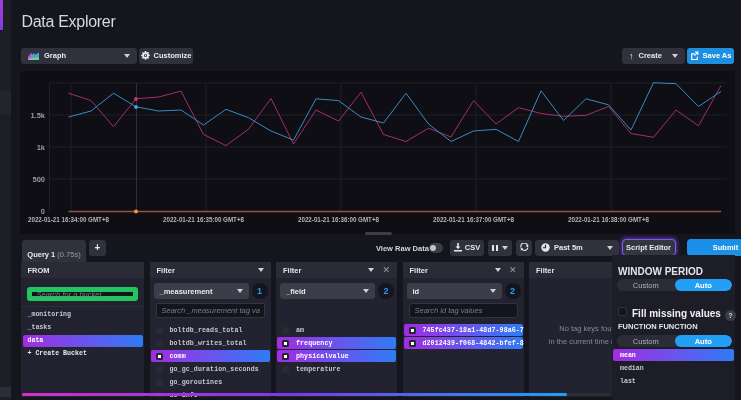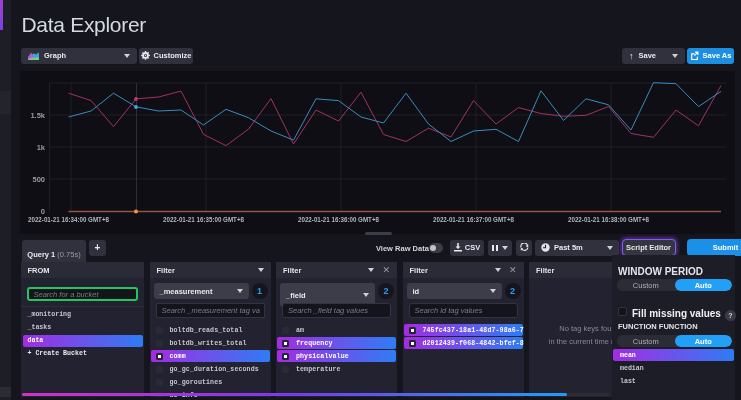--- a/index.html
+++ b/index.html
@@ -12,40 +12,40 @@
 </style>
 </head>
 <body>
 <div id="stage">
 
   <div class="abs" style="left:0;top:0;width:11px;height:400px;background:#1e1e27;"></div>
   <div class="abs" style="left:0;top:91px;width:11px;height:23px;background:#24242d;"></div>
   <div class="abs" style="left:0;top:0;width:2.5px;height:30px;background:linear-gradient(180deg,#a13fd8,#7b3fe0);"></div>
   <div class="abs" style="left:0;top:387px;width:11px;height:10px;background:#2c2c36;"></div>
 
-  <div class="abs" style="left:21.5px;top:13px;font-size:21px;letter-spacing:-0.3px;color:#d5d9e1;">Data Explorer</div>
+  <div class="abs" style="left:21.5px;top:13px;font-size:16px;letter-spacing:-0.3px;color:#d5d9e1;">Data Explorer</div>
 
   <div class="abs btn" style="left:20.5px;top:47.5px;width:116px;height:16px;justify-content:flex-start;padding:0 7px;">
     <svg width="11.5" height="9" viewBox="0 0 11.5 9" style="margin-right:5px;">
       <polygon points="3.5,4.5 5.5,2.2 7.5,3.6 11.5,1.2 11.5,7 3.5,7" fill="#38a8dc"></polygon>
       <polygon points="0,9 0,6 3.2,1.8 6.2,6.5 6.8,9" fill="#b35be0"></polygon>
       <polygon points="0,9 0,8.2 4,6.8 11.5,6.2 11.5,9" fill="#72d07e"></polygon>
     </svg>
     <span>Graph</span>
     <span class="caret" style="margin-left:auto;"></span>
   </div>
   <div class="abs btn" style="left:139px;top:47.5px;width:54px;height:16px;">
     <svg width="9" height="9" viewBox="0 0 16 16" style="margin-right:4px;">
       <path fill="#e8e8ee" d="M8 5.2A2.8 2.8 0 108 10.8 2.8 2.8 0 108 5.2zm0 1.6A1.2 1.2 0 118 9.2 1.2 1.2 0 118 6.8zM6.8 0h2.4l.3 2.1 1.3.6L12.6 1.5l1.7 1.7-1.2 1.8.6 1.3 2.1.3v2.4l-2.1.3-.6 1.3 1.2 1.8-1.7 1.7-1.8-1.2-1.3.6-.3 2.1H6.8l-.3-2.1-1.3-.6-1.8 1.2-1.7-1.7 1.2-1.8-.6-1.3L.2 9.2V6.8l2.1-.3.6-1.3L1.7 3.4 3.4 1.7l1.8 1.2 1.3-.6z"></path>
     </svg>
     <span>Customize</span>
   </div>
   <div class="abs btn" style="left:622px;top:48px;width:62.5px;height:15.5px;justify-content:flex-start;padding:0 7px;">
     <span style="font-size:9px;margin-right:5px;">↑</span>
-    <span>Save</span>
+    <span>Create</span>
     <span class="caret" style="margin-left:auto;"></span>
   </div>
   <div class="abs btn" style="left:687px;top:48px;width:47px;height:15.5px;background:#1e8fe0;">
     <svg width="9" height="9" viewBox="0 0 16 16" style="margin-right:4px;">
       <path fill="#fff" d="M2 4h6v2H4v8h8v-4h2v6H2zM9 1h6v6h-2V4.4L8.4 9 7 7.6 11.6 3H9z"></path>
     </svg>
     <span style="color:#fff;">Save As</span>
   </div>
 
   <div class="abs" style="left:20px;top:71px;width:715px;height:163px;background:#0e0e14;">
@@ -121,21 +121,21 @@
         <path d="M8 3.2v5.3H3.5" fill="none" stroke="#23232d" stroke-width="2"></path>
       </svg>
       <span>Past 5m</span>
       <span class="caret" style="margin-left:auto;"></span>
   </div>
   <div class="abs btn" style="left:621.5px;top:239px;width:54px;height:16.5px;background:#35353f;border:1px solid #7264ee;box-shadow:0 0 4px 1px rgba(140,60,225,0.75);border-radius:4px;">Script Editor</div>
   <div class="abs btn" style="left:687px;top:239px;width:77px;height:16.5px;background:#1a90e8;color:#fff;border-radius:4px;">Submit</div>
 
   <div class="abs" style="left:20.5px;top:262px;width:123.5px;height:135px;background:#222230;">
     <div class="abs" style="left:0;top:0;width:100%;height:16px;background:#2b2b37;display:flex;align-items:center;padding:0 7px;font-size:7.5px;font-weight:bold;color:#e4e4ea;">FROM</div>
-    <div class="abs" style="left:6px;top:25px;width:111px;height:14px;background:#14141c;border:2px solid #22c55e;border-radius:3px;display:flex;align-items:center;padding:0 5px;font-size:7.5px;font-style:italic;color:#7c7c88;">Search for a bucket</div>
+    <div class="abs" style="left:6px;top:25px;width:111px;height:14px;background:#14141c;border:5px solid #22c55e;border-radius:3px;display:flex;align-items:center;padding:0 5px;font-size:7.5px;font-style:italic;color:#7c7c88;">Search for a bucket</div>
     <div class="abs" style="left:0;top:44px;width:123.5px;height:1px;background:#2e2e3a;"></div>
     <div class="abs mono" style="left:7px;top:49px;font-size:6.6px;font-weight:bold;color:#c8c8d2;">_monitoring</div>
     <div class="abs mono" style="left:7px;top:62px;font-size:6.6px;font-weight:bold;color:#c8c8d2;">_tasks</div>
     <div class="abs" style="left:2px;top:72.5px;width:120px;height:12px;background:linear-gradient(90deg,#a32ce2,#2f7cf5);border-radius:2px;"></div>
     <div class="abs mono" style="left:7px;top:75px;font-size:6.6px;font-weight:bold;color:#fff;">data</div>
     <div class="abs mono" style="left:7px;top:88px;font-size:6.6px;font-weight:bold;color:#e8e8ee;">+ Create Bucket</div>
   </div>
 
   <div class="abs" style="left:149.5px;top:262px;width:121px;height:135px;background:#222230;overflow:hidden;">
     <div class="abs" style="left:0;top:0;width:100%;height:16px;background:#2b2b37;display:flex;align-items:center;padding:0 7px;font-size:7.5px;font-weight:bold;color:#e4e4ea;">Filter<span class="caret" style="margin-left:auto;"></span></div>
@@ -165,23 +165,22 @@
         </div>
       <div style="height:12px;margin:0 1px 1px 1px;display:flex;align-items:center;">
           <span class="cb"></span>
           <span class="mono it">go_info</span>
         </div>
     </div>
   </div>
 
   <div class="abs" style="left:276px;top:262px;width:121px;height:135px;background:#222230;overflow:hidden;">
     <div class="abs" style="left:0;top:0;width:100%;height:16px;background:#2b2b37;display:flex;align-items:center;padding:0 7px;font-size:7.5px;font-weight:bold;color:#e4e4ea;">Filter<span class="caret" style="margin-left:auto;margin-right:8px;"></span><span style="color:#9a9aa4;font-weight:normal;font-size:9px;">✕</span></div>
-    <div class="abs btn" style="left:4px;top:21px;width:95px;height:16px;justify-content:flex-start;padding:12px 6px;background:#3d3d49;">_field<span class="caret" style="margin-left:auto;"></span></div>
+    <div class="abs btn" style="left:4px;top:21px;width:95px;height:16px;justify-content:flex-start;padding:4px 6px;background:#3d3d49;">_field<span class="caret" style="margin-left:auto;"></span></div>
     <div class="abs" style="left:102px;top:21px;width:16px;height:16px;border-radius:50%;background:#15151d;color:#2b9cf2;font-size:9px;font-weight:bold;display:flex;align-items:center;justify-content:center;">2</div>
-    <div class="abs" style="left:6px;top:41px;width:109px;height:15px;background:#14141c;border:1px solid #33333f;border-radius:3px;display:flex;align-items:center;padding:0 5px;font-size:7.5px;font-style:italic;color:#7c7c88;white-space:nowrap;overflow:hidden;">Search _field tag values</div>
     <div class="abs" style="left:0;top:62px;width:121px;">
       <div style="height:12px;margin:0 1px 1px 1px;display:flex;align-items:center;">
           <span class="cb"></span>
           <span class="mono it">am</span>
         </div>
       <div style="height:12px;margin:0 1px 1px 1px;border-radius:2px;display:flex;align-items:center;background:linear-gradient(90deg,#a32ce2,#2f7cf5);">
           <span class="cb on"></span>
           <span class="mono it" style="color:#fff;">frequency</span>
         </div>
       <div style="height:12px;margin:0 1px 1px 1px;border-radius:2px;display:flex;align-items:center;background:linear-gradient(90deg,#a32ce2,#2f7cf5);">

